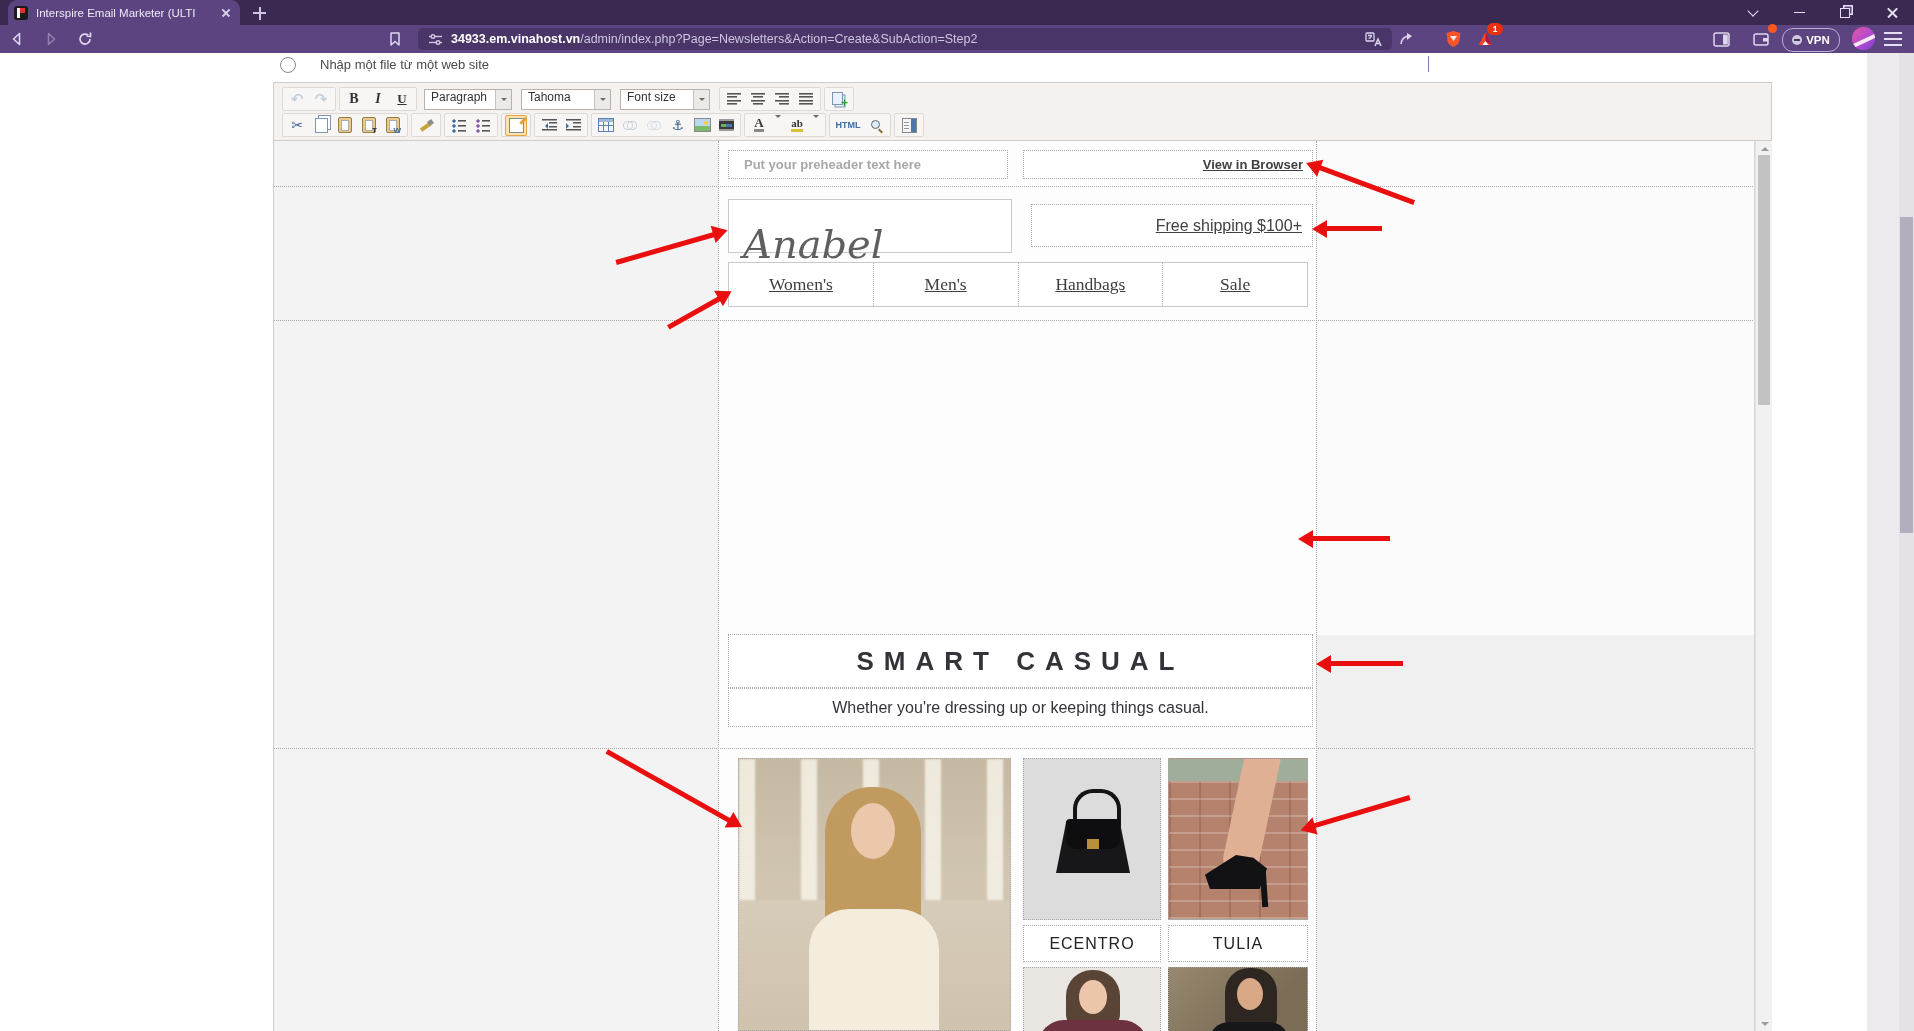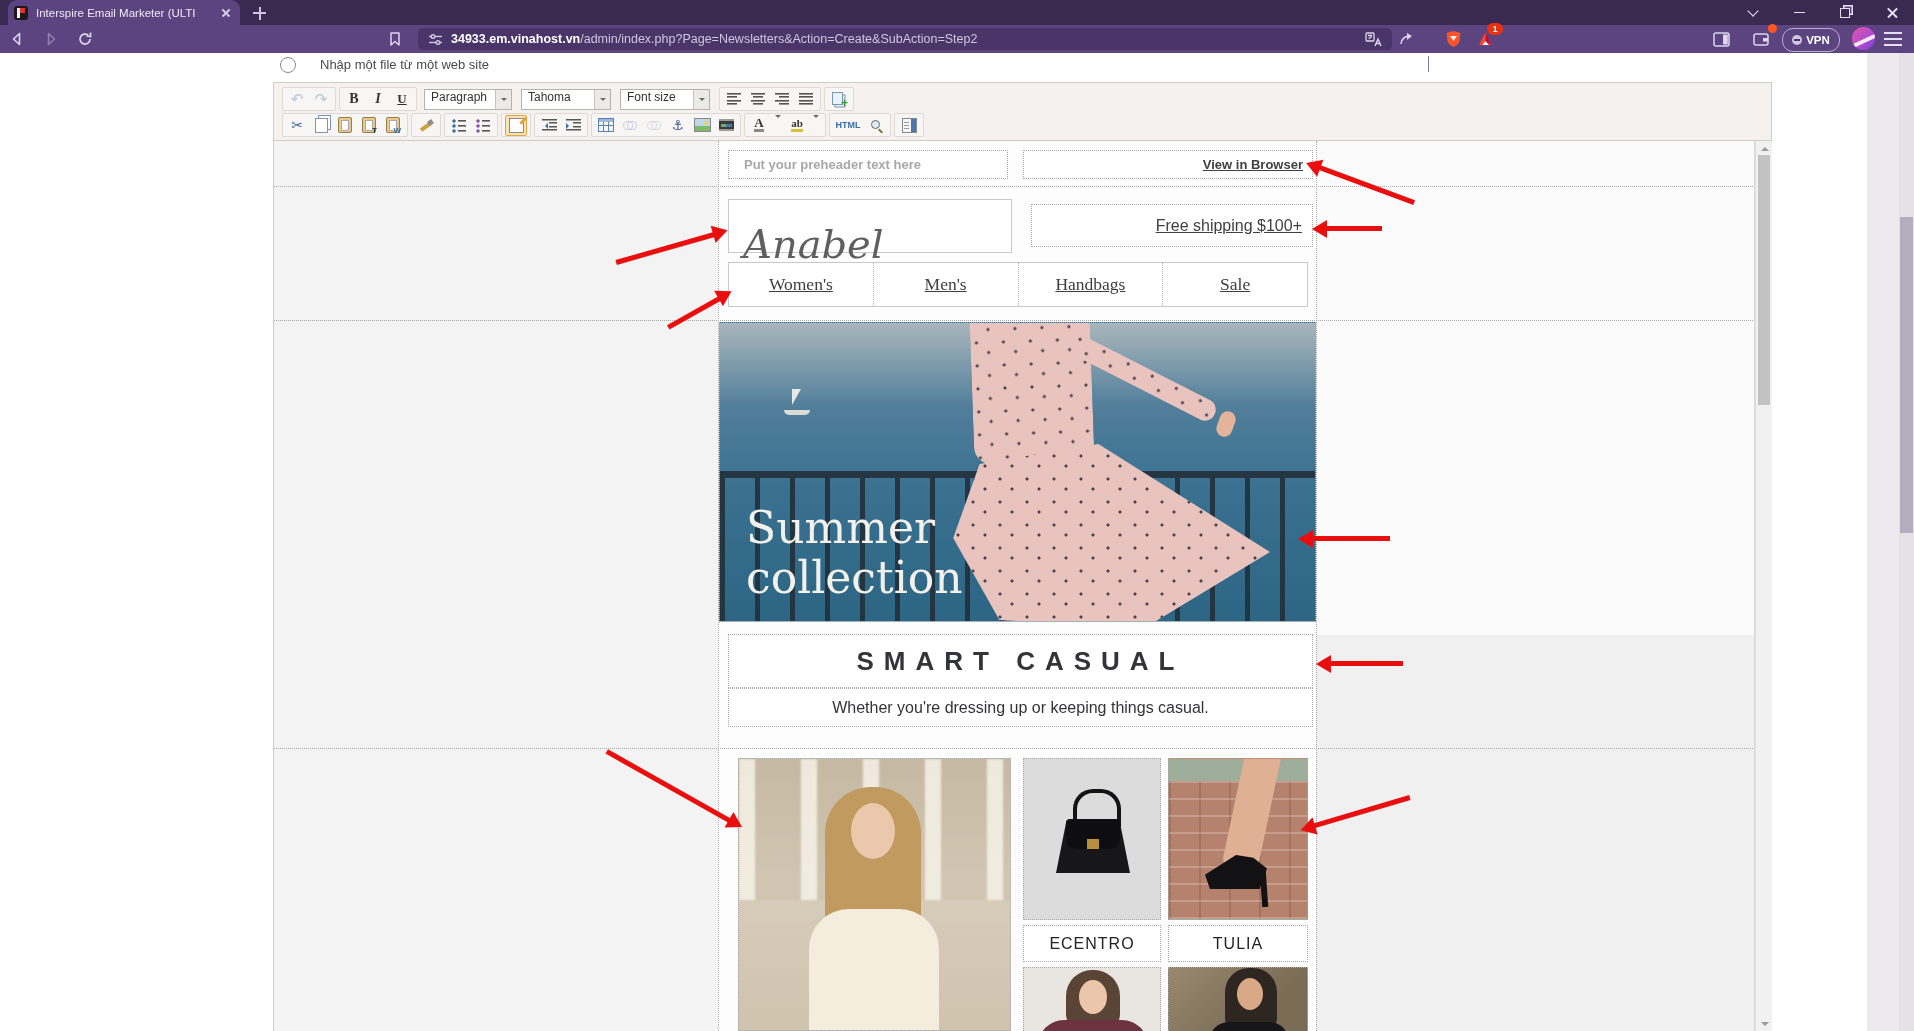--- a/index.html
+++ b/index.html
@@ -518,33 +518,20 @@
           <span>Men's</span>
         </div>
       <div class="navcell">
           <span>Handbags</span>
         </div>
       <div class="navcell">
           <span>Sale</span>
         </div>
     </div>
 
-    <div class="abs hero">
-      <div class="boat"></div>
-      <div class="rail"></div>
-      <div class="hair"></div>
-      <div class="bodice speck"></div>
-      <div class="arm-r speck"></div>
-      <div class="skirt speck"></div>
-      <div class="hand"></div>
-      <div class="hero-title">
-        <div>Summer</div>
-        <div>collection</div>
-      </div>
-    </div>
 
     <div class="abs ebox" style="left:454px;top:547px;width:585px;height:39px;display:flex;align-items:center;justify-content:center;">
       <span class="subtitle">Whether you're dressing up or keeping things casual.</span>
     </div>
     <div class="abs ebox" style="left:454px;top:493px;width:585px;height:54px;display:flex;align-items:center;justify-content:center;">
       <span class="sectitle">SMART CASUAL</span>
     </div>
 
     <div class="p-photo ph-left" style="left:464px;top:617px;width:273px;height:273px;">
       <div class="cols"></div>

